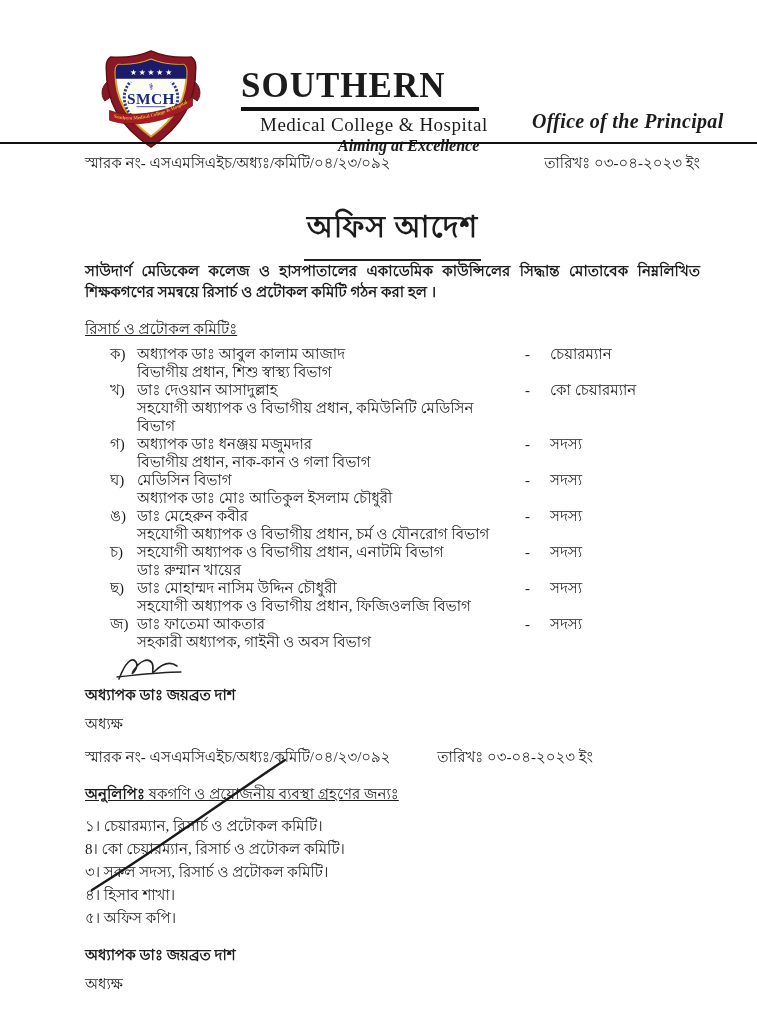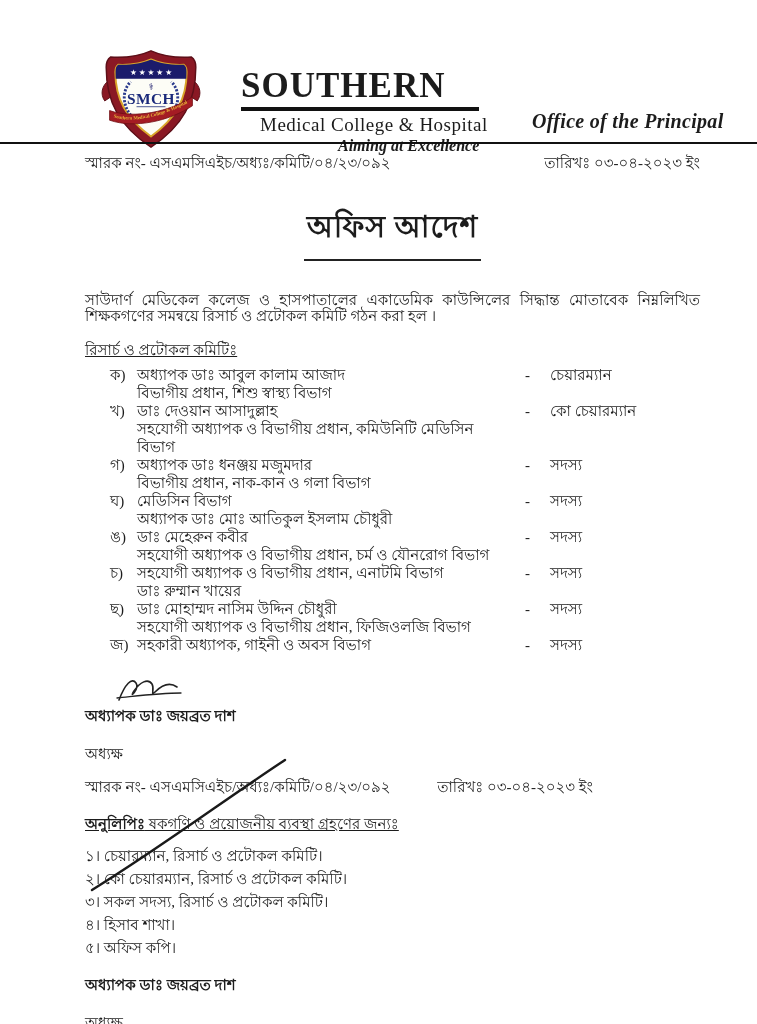--- a/index.html
+++ b/index.html
@@ -26,33 +26,33 @@
   .office   { position:absolute; left:532px; top:110px; font-size:20px; font-style:italic; font-weight:bold; letter-spacing:0.3px; }
   .head-rule { position:absolute; left:0; top:142px; width:757px; height:2px; background:#111; }
   
   .content { position:absolute; left:85px; top:151px; width:615px; font-size:15px; }
   .memo-row { display:flex; justify-content:space-between; font-size:15px; }
   .doc-title-wrap { text-align:center; margin-top:27px; }
   .doc-title {
     display:inline-block; font-size:30px; font-weight:bold;
     border-bottom:2px solid #222; padding:0 3px 5px 3px; letter-spacing:1px;
   }
-  .body-par { margin-top:31px; text-align:justify; line-height:16px; }
+  .body-par { text-align:justify; line-height:21px;font-weight:bold; }
   .committee-heading { margin-top:14px; font-weight:normal; text-decoration:underline; }
   .member-list { margin-top:3px; }
   .member-row { display:flex; align-items:flex-start; min-height:36px; line-height:18px; }
   .m-label { width:52px; padding-left:25px; flex:none; }
   .m-name  { width:368px; flex:none; }
   .m-dash  { width:45px; flex:none; text-align:center; }
   .m-role  { flex:1; }
   
   .sig-block { margin-top:2px; }
   .sig-scribble { margin-left:30px; display:block; }
   .sig-name { font-weight:bold; margin-top:-2px; }
-  .sig-title { margin-top:13px; }
+  .sig-title { margin-top:4px; }
   .memo-row2 { display:flex; margin-top:8px; font-size:15px; }
   .memo-row2 .m2-date { margin-left:auto; margin-right:107px; }
   .copies-heading { margin-top:12px; text-decoration:underline; }
   .copies-heading .lbl { font-weight:bold; }
   .copy-list { margin-top:9px; }
   .copy-item { line-height:21px; margin-bottom:2px; }
   .sig-block-bottom { margin-top:16px; }
   
   .pen-stroke { position:absolute; left:80px; top:750px; pointer-events:none; }
 </style>
@@ -189,20 +189,21 @@
           <div>ডাঃ মোহাম্মদ নাসিম উদ্দিন চৌধুরী</div>
           <div>সহযোগী অধ্যাপক ও বিভাগীয় প্রধান, ফিজিওলজি বিভাগ</div>
         </div>
         <div class="m-dash">-</div>
         <div class="m-role">সদস্য</div>
       </div>
 
       <div class="member-row">
         <div class="m-label">জ)</div>
         <div class="m-name">
+          <div>ডাঃ ফাতেমা আকতার</div>
           <div>সহকারী অধ্যাপক, গাইনী ও অবস বিভাগ</div>
         </div>
         <div class="m-dash">-</div>
         <div class="m-role">সদস্য</div>
       </div>
 
     </div>
 
     <div class="sig-block">
       <svg class="sig-scribble" width="72" height="32" viewBox="0 0 72 32">
@@ -217,21 +218,21 @@
       <span>স্মারক নং- এসএমসিএইচ/অধ্যঃ/কমিটি/০৪/২৩/০৯২</span>
       <span class="m2-date">তারিখঃ ০৩-০৪-২০২৩ ইং</span>
     </div>
 
     <div class="copies-heading">
       <span class="lbl">অনুলিপিঃ</span><span> ষকগণি ও প্রয়োজনীয় ব্যবস্থা গ্রহণের জন্যঃ</span>
     </div>
 
     <div class="copy-list">
       <div class="copy-item">১। চেয়ারম্যান, রিসার্চ ও প্রটোকল কমিটি।</div>
-      <div class="copy-item">২। কো চেয়ারম্যান, রিসার্চ ও প্রটোকল কমিটি।</div>
+      <div class="copy-item">8। কো চেয়ারম্যান, রিসার্চ ও প্রটোকল কমিটি।</div>
       <div class="copy-item">৩। সকল সদস্য, রিসার্চ ও প্রটোকল কমিটি।</div>
       <div class="copy-item">৪। হিসাব শাখা।</div>
       <div class="copy-item">৫। অফিস কপি।</div>
     </div>
 
     <div class="sig-block-bottom">
       <div class="sig-name">অধ্যাপক ডাঃ জয়ব্রত দাশ</div>
       <div class="sig-title">অধ্যক্ষ</div>
     </div>
 

